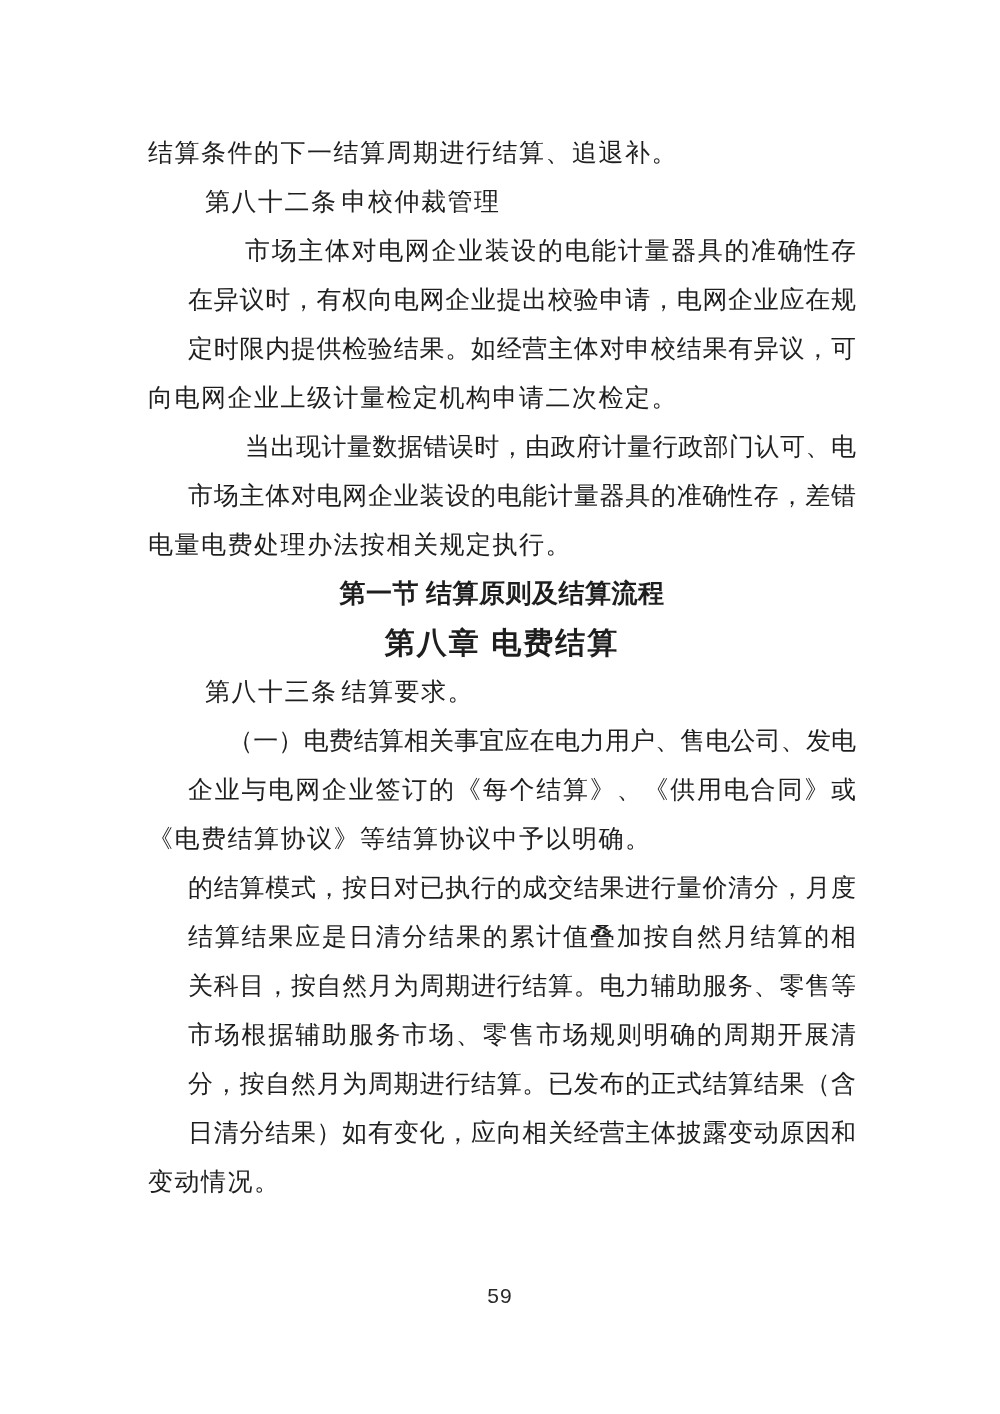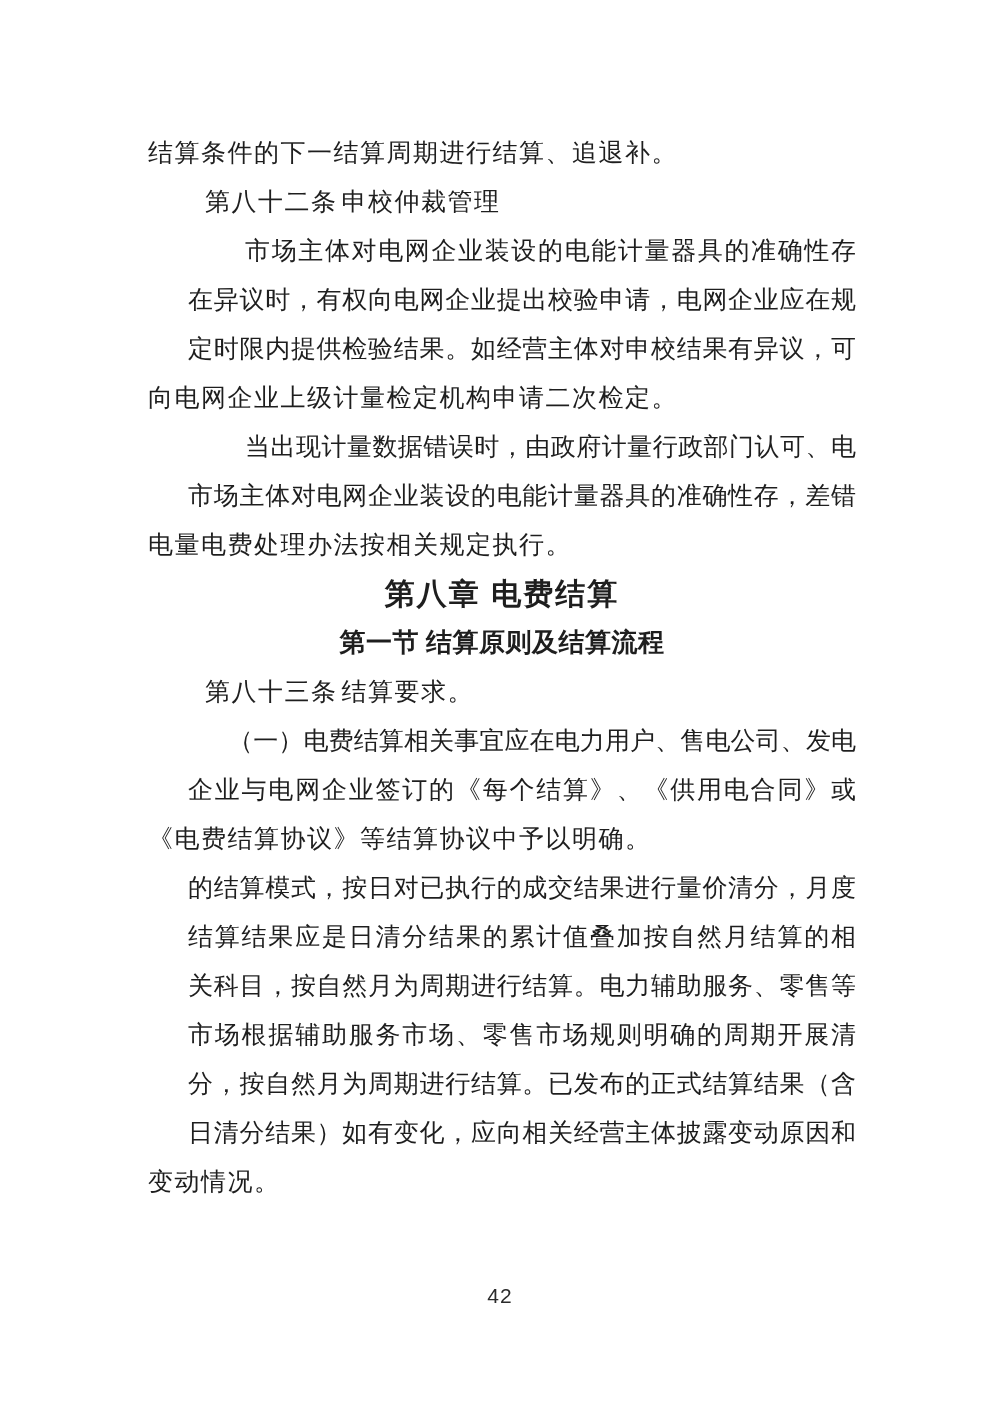--- a/index.html
+++ b/index.html
@@ -76,32 +76,32 @@
     <div class="ln ind2"><span class="b">第八十二条</span><span class="gap">申校仲裁管理</span></div>
 
     <div class="ln ind2 just">市场主体对电网企业装设的电能计量器具的准确性存</div>
     <div class="ln just">在异议时，有权向电网企业提出校验申请，电网企业应在规</div>
     <div class="ln just">定时限内提供检验结果。如经营主体对申校结果有异议，可</div>
     <div class="ln">向电网企业上级计量检定机构申请二次检定。</div>
     <div class="ln ind2 just">当出现计量数据错误时，由政府计量行政部门认可、电</div>
     <div class="ln just">市场主体对电网企业装设的电能计量器具的准确性存，差错</div>
     <div class="ln">电量电费处理办法按相关规定执行。</div>
 
+    <div class="ln section">第一节 结算原则及结算流程</div>
     <div class="ln chapter">第八章 电费结算</div>
-    <div class="ln section">第一节 结算原则及结算流程</div>
 
     <div class="ln ind2"><span class="b">第八十三条</span><span class="gap">结算要求。</span></div>
 
     <div class="ln ind1 just">（一）电费结算相关事宜应在电力用户、售电公司、发电</div>
     <div class="ln just">企业与电网企业签订的《每个结算》、《供用电合同》或</div>
     <div class="ln">《电费结算协议》等结算协议中予以明确。</div>
     <div class="ln just">的结算模式，按日对已执行的成交结果进行量价清分，月度</div>
     <div class="ln just">结算结果应是日清分结果的累计值叠加按自然月结算的相</div>
     <div class="ln just">关科目，按自然月为周期进行结算。电力辅助服务、零售等</div>
     <div class="ln just">市场根据辅助服务市场、零售市场规则明确的周期开展清</div>
     <div class="ln just">分，按自然月为周期进行结算。已发布的正式结算结果（含</div>
     <div class="ln just">日清分结果）如有变化，应向相关经营主体披露变动原因和</div>
     <div class="ln">变动情况。</div>
 
   </div>
 
-  <div class="footer">42</div>
+  <div class="footer">59</div>
 </div>
 
 </body></html>

